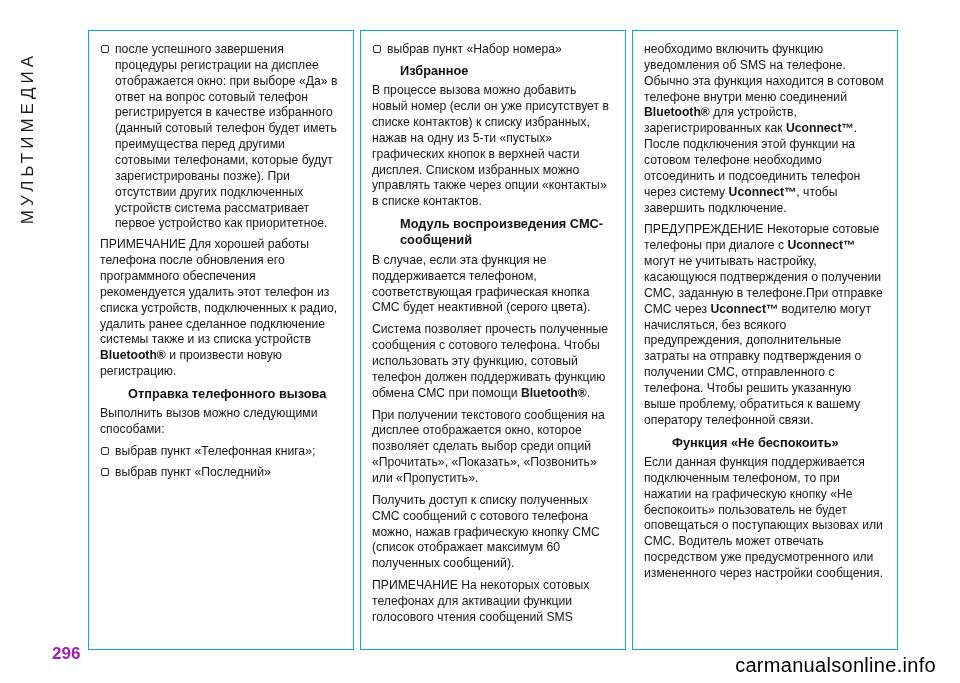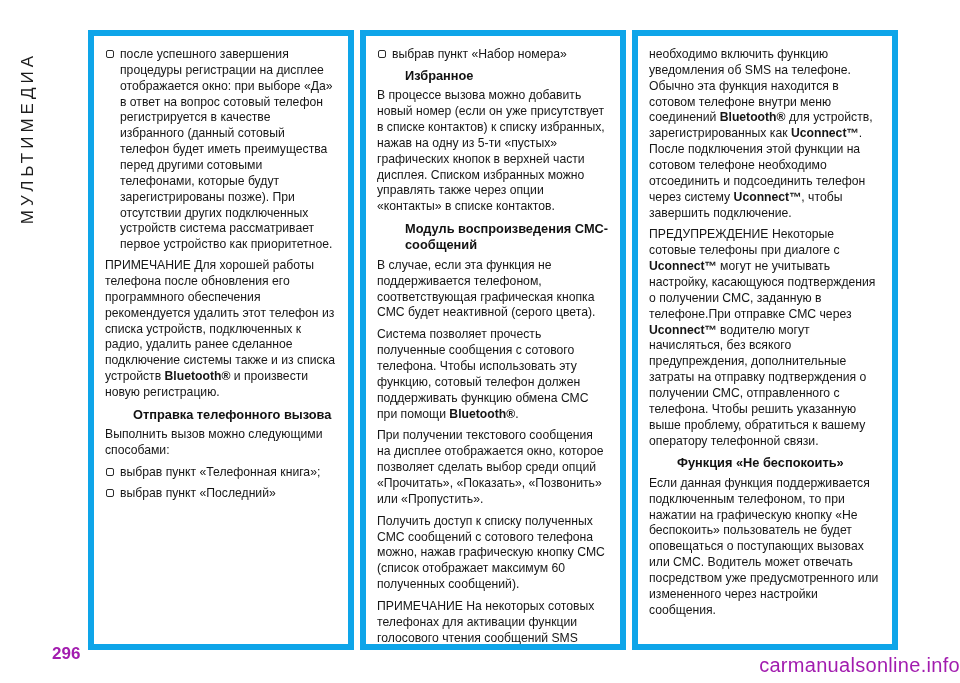--- a/index.html
+++ b/index.html
@@ -27,21 +27,21 @@
   .columns {
     position: absolute;
     left: 88px;
     top: 30px;
     display: flex;
     gap: 6px;
   }
   .column {
     width: 266px;
     height: 620px;
-    border: 6px solid #0ea5e9;
+    border: 1px solid #0ea5e9;
     padding: 11px 11px 8px 11px;
     overflow: hidden;
     background: #ffffff;
   }
   .para, .bullet-text {
     font-size: 12.2px;
     line-height: 1.3;
     color: #161616;
   }
   .para { margin-bottom: 6px; }
@@ -69,24 +69,24 @@
   .page-number {
     position: absolute;
     left: 52px;
     top: 644px;
     font-weight: bold;
     font-size: 17px;
     color: #a21caf;
   }
   .watermark {
     position: absolute;
-    right: 0;
+    right: 24px;
     bottom: 6px;
     font-size: 20px;
-    color: #a21caf;
+    color: #000000;
     letter-spacing: 0.3px;
   }
 </style>
 </head>
 <body>
 
 <div class="page">
 
   <div class="sidebar-label">МУЛЬТИМЕДИА</div>
 

